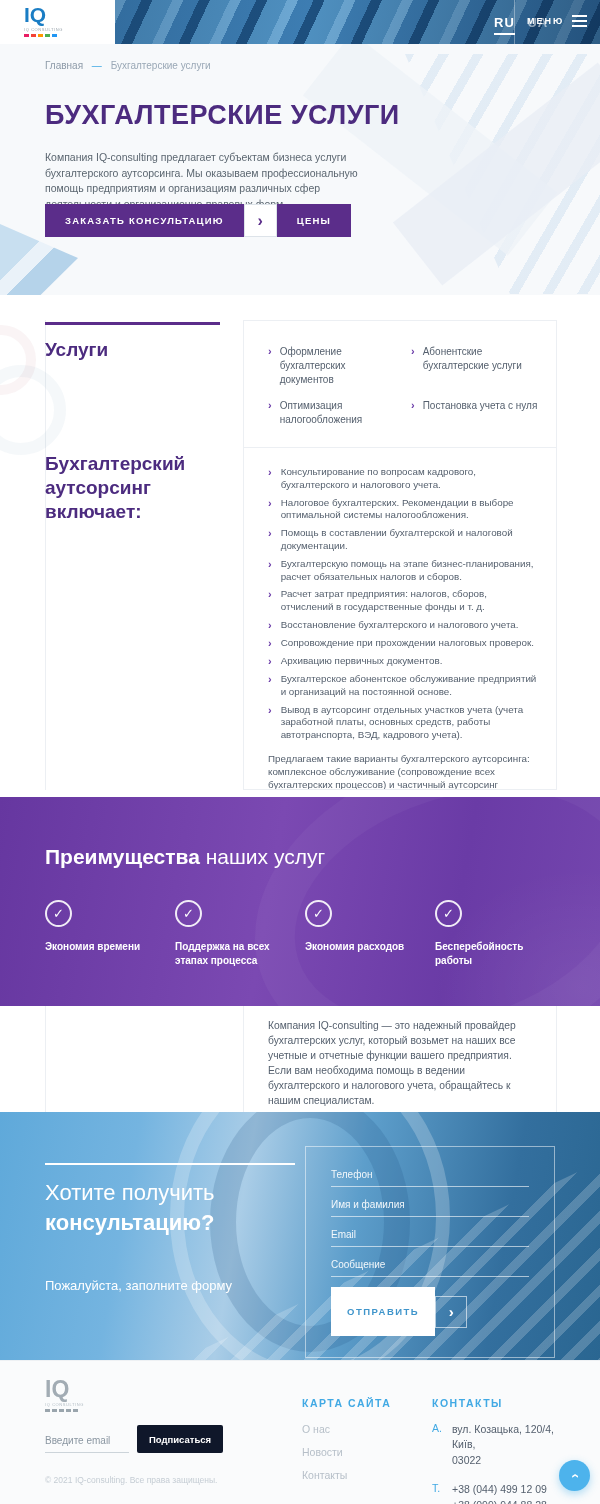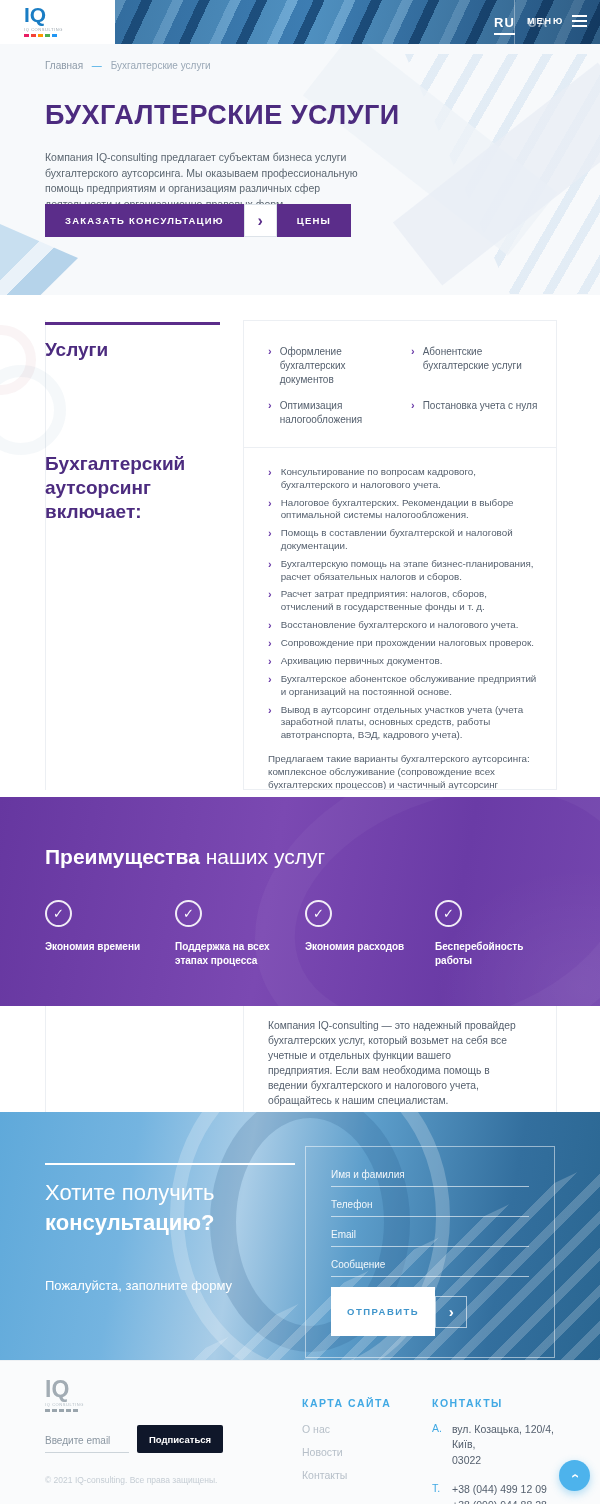--- a/index.html
+++ b/index.html
@@ -297,36 +297,36 @@
           </div>
         <div class="adv-label">Бесперебойность работы</div>
       </div>
     </div>
   </div>
 
   <div class="about">
     <div class="vline" style="left:45px; top:0; height:106px;"></div>
     <div class="vline" style="left:243px; top:0; height:106px;"></div>
     <div class="vline" style="left:556px; top:0; height:106px;"></div>
-    <div class="about-text">Компания IQ-consulting — это надежный провайдер бухгалтерских услуг, который возьмет на себя все учетные и отдельных функции вашего предприятия. Если вам необходима помощь в ведении бухгалтерского и налогового учета, обращайтесь к нашим специалистам.</div>
+    <div class="about-text">Компания IQ-consulting — это надежный провайдер бухгалтерских услуг, который возьмет на наших все учетные и отчетные функции вашего предприятия. Если вам необходима помощь в ведении бухгалтерского и налогового учета, обращайтесь к нашим специалистам.</div>
   </div>
 
   <div class="cta">
     <div class="cta-ring1"></div>
     <div class="cta-ring2"></div>
     <div class="cta-stripes"></div>
     <div class="cta-rule"></div>
     <div class="cta-title">
       <span>Хотите получить</span><br>
       <b>консультацию?</b>
     </div>
     <div class="cta-sub">Пожалуйста, заполните форму</div>
     <div class="cta-form">
+      <input class="cta-input" type="text" placeholder="Телефон" style="">
       <input class="cta-input" type="text" placeholder="Имя и фамилия" style="">
-      <input class="cta-input" type="text" placeholder="Телефон" style="">
       <input class="cta-input" type="text" placeholder="Email" style="">
       <input class="cta-input" type="text" placeholder="Сообщение" style="">
       <div class="cta-submit-row">
         <button class="btn-submit">ОТПРАВИТЬ</button>
         <div class="cta-arrow-box">
           <span>›</span>
         </div>
       </div>
     </div>
   </div>

